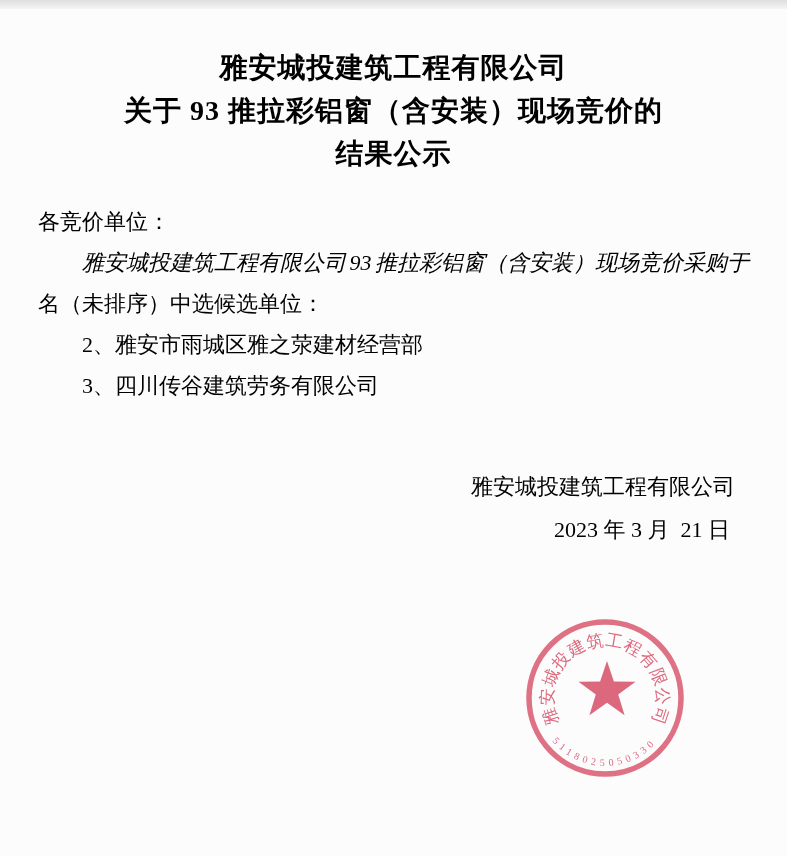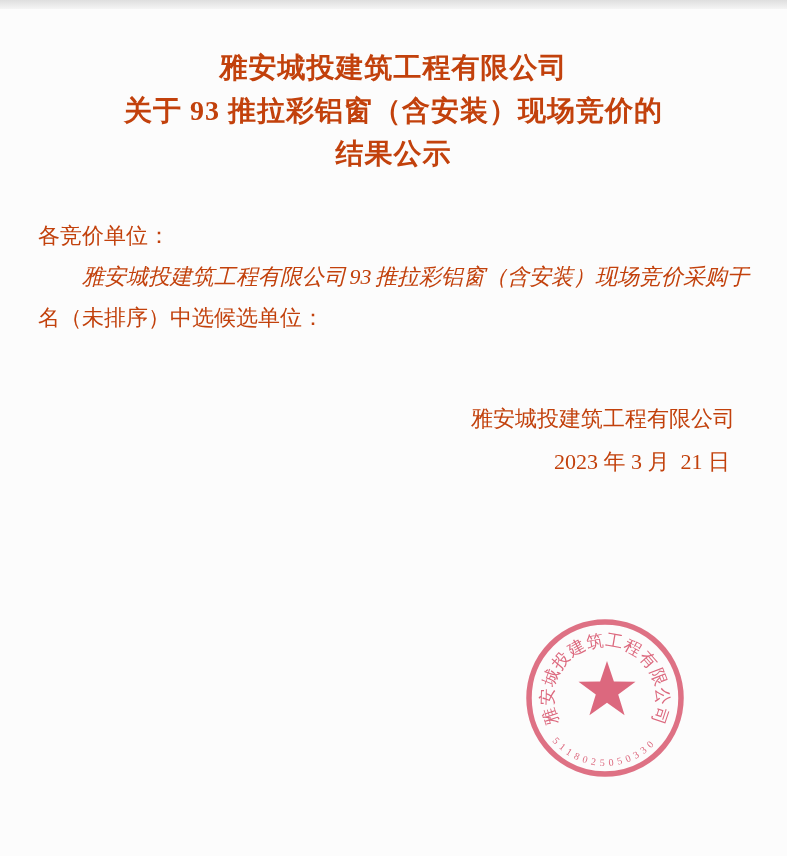--- a/index.html
+++ b/index.html
@@ -2,39 +2,39 @@
 <html><head>
 <meta charset="utf-8">
 <style>
   html,body{margin:0;padding:0;background:#ffffff;}
   .page{
     position:relative;
     width:787px;height:856px;
     background:#fcfcfc;
     overflow:hidden;
     font-family:"Liberation Serif","DejaVu Serif",serif;
-    color:#c2410c;
+    color:#000000;
   }
   .scan-edge{
     position:absolute;top:0;left:0;right:0;height:9px;
     background:linear-gradient(#dedede,#f5f5f5);
   }
   .content{
     position:absolute;top:0;left:38px;width:711px;
   }
   .doc-title{
     margin-top:46px;
     text-align:center;
     font-weight:bold;
     font-size:28px;
     line-height:43px;
     letter-spacing:1px;
   }
   .doc-body{
-    margin-top:40px;
+    margin-top:26px;
     font-size:22px;
     line-height:41px;
     word-spacing:-2px;
   }
   .line{white-space:nowrap;}
   .just{text-align:justify;text-align-last:justify;font-style:italic;}
   .indent{text-indent:44px;}
   .hang{padding-left:44px;}
   .signature{
     margin-top:59px;
@@ -65,20 +65,22 @@
       <div class="title-line">关于 93 推拉彩铝窗（含安装）现场竞价的</div>
       <div class="title-line">结果公示</div>
     </div>
 
     <div class="doc-body">
       <div class="line">各竞价单位：</div>
 
       <div class="line just indent">雅安城投建筑工程有限公司 93 推拉彩铝窗（含安装）现场竞价采购于</div>
       <div class="line">名（未排序）中选候选单位：</div>
 
+      <div class="line hang">2、雅安市雨城区雅之荥建材经营部</div>
+      <div class="line hang">3、四川传谷建筑劳务有限公司</div>
 
     </div>
 
     <div class="signature">
       <div class="sig-company">雅安城投建筑工程有限公司</div>
       <div class="sig-date">2023 年 3 月  21 日</div>
     </div>
 
   </div>
 

